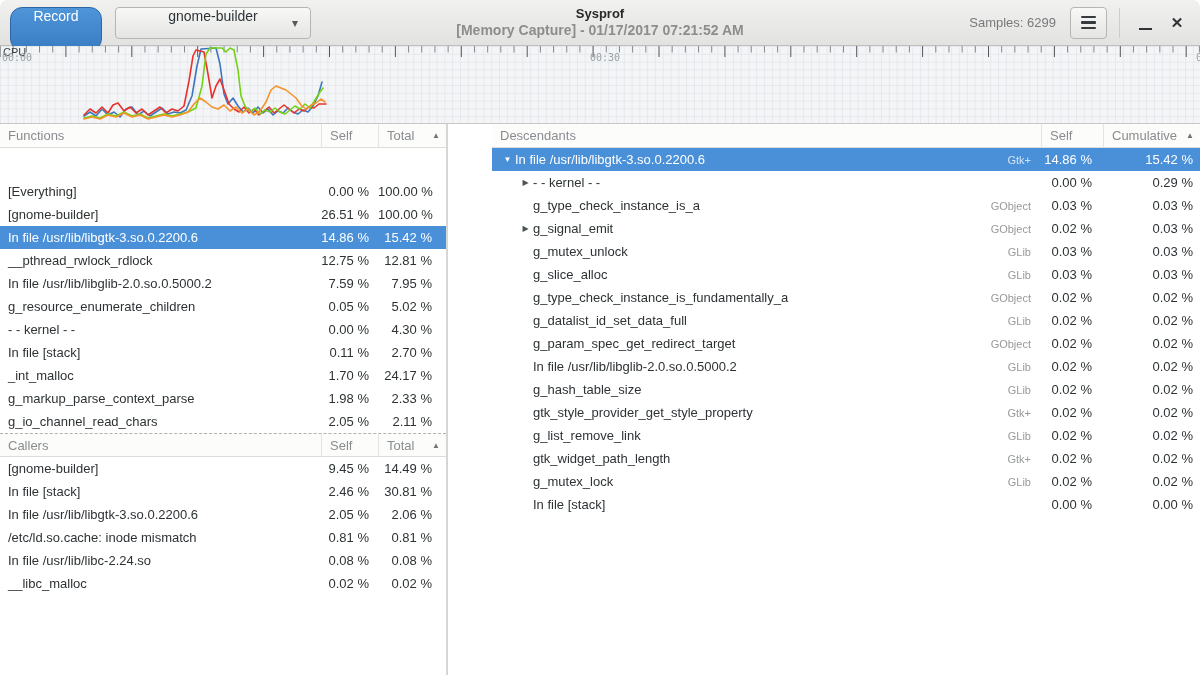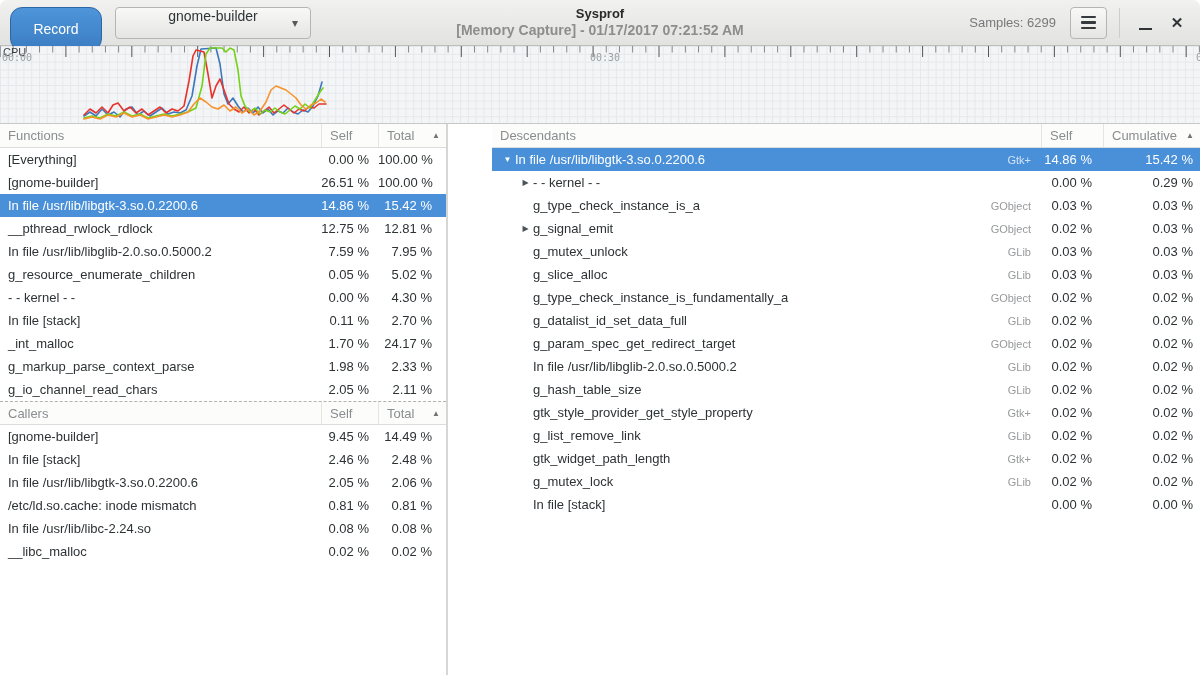--- a/index.html
+++ b/index.html
@@ -6,21 +6,21 @@
   html,body { width:1200px; height:675px; overflow:hidden; }
   body { font-family:"Liberation Sans","DejaVu Sans",sans-serif; background:#ffffff; color:#2d3234; }
   .window { width:1200px; height:675px; display:flex; flex-direction:column; }
 
   
   .titlebar { height:46px; flex:0 0 46px; background:linear-gradient(#f1f1f0,#e2e2e0);
     border-bottom:1px solid #bdbdb9; border-radius:7px 7px 0 0; position:relative;
     display:flex; align-items:center; }
   .btn-record { position:absolute; left:10px; top:7px; width:92px; height:44px;
     background:linear-gradient(#4e95da,#3a7cc2); border:1px solid #2c67a5; border-radius:12px;
-    color:#ffffff; font-size:14px; display:flex; align-items:center; justify-content:center; cursor:pointer; }
+    color:#ffffff; font-size:14px; display:flex; justify-content:center; cursor:pointer; }
   .btn-dropdown { position:absolute; left:115px; top:7px; width:196px; height:32px;
     background:linear-gradient(#f8f8f7,#e5e5e3); border:1px solid #b5b5b1; border-radius:4px;
     color:#2e3436; font-size:14px; display:flex; align-items:flex-start; justify-content:center; cursor:pointer; }
   .dd-arrow { position:absolute; right:12px; top:8px; font-size:12px; color:#56595b; }
   .title-block { margin:0 auto; text-align:center; line-height:1.25; }
   .tb-title { font-size:13px; font-weight:bold; color:#2a2a2a; }
   .tb-subtitle { font-size:14px; color:#8d8d8b;font-weight:bold; }
   .tb-right { position:absolute; right:10px; top:0; height:45px; display:flex; align-items:center; }
   .samples { font-size:13px; color:#77797a; margin-right:14px; }
   .btn-menu { width:37px; height:32px; background:linear-gradient(#f8f8f7,#e5e5e3);
@@ -216,21 +216,21 @@
 
     <div class="left-pane">
       <div class="thead">
         <span class="hcell h-name">Functions</span>
         <span class="hcell h-num h-self-l">Self</span>
         <span class="hcell h-num h-total-l">
           <span>Total</span>
           <span class="sort-arrow">▲</span>
         </span>
       </div>
-      <div class="rows" id="functions-rows" style="flex:0 0 253px;">
+      <div class="rows" id="functions-rows" style="flex:0 0 253px;margin-top:32px;">
           <div class="trow">
             <span class="c-name">[Everything]</span>
             <span class="c-self-l num">0.00 %</span>
             <span class="c-total-l num">100.00 %</span>
           </div>
           <div class="trow">
             <span class="c-name">[gnome-builder]</span>
             <span class="c-self-l num">26.51 %</span>
             <span class="c-total-l num">100.00 %</span>
           </div>
@@ -291,21 +291,21 @@
       </div>
       <div class="rows" id="callers-rows">
           <div class="trow">
             <span class="c-name">[gnome-builder]</span>
             <span class="c-self-l num">9.45 %</span>
             <span class="c-total-l num">14.49 %</span>
           </div>
           <div class="trow">
             <span class="c-name">In file [stack]</span>
             <span class="c-self-l num">2.46 %</span>
-            <span class="c-total-l num">2.48 %</span>
+            <span class="c-total-l num">30.81 %</span>
           </div>
           <div class="trow">
             <span class="c-name">In file /usr/lib/libgtk-3.so.0.2200.6</span>
             <span class="c-self-l num">2.05 %</span>
             <span class="c-total-l num">2.06 %</span>
           </div>
           <div class="trow">
             <span class="c-name">/etc/ld.so.cache: inode mismatch</span>
             <span class="c-self-l num">0.81 %</span>
             <span class="c-total-l num">0.81 %</span>

